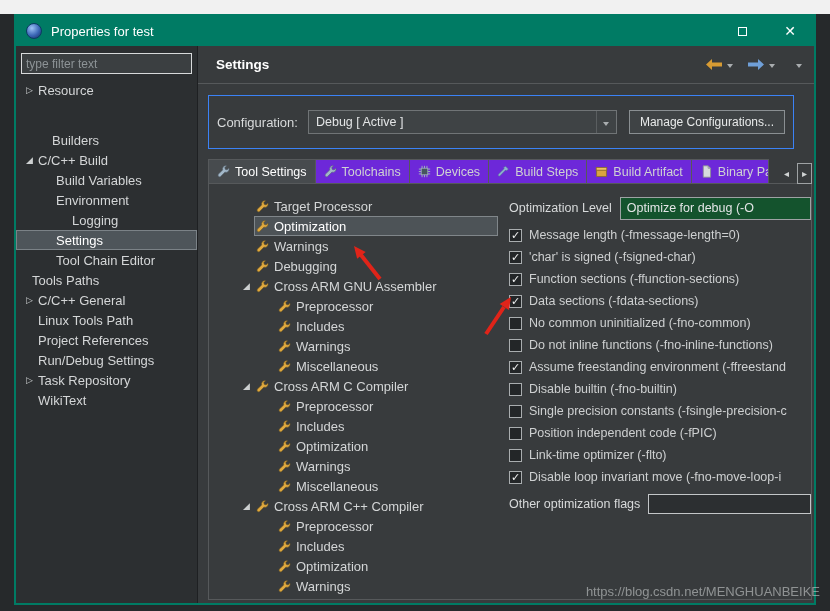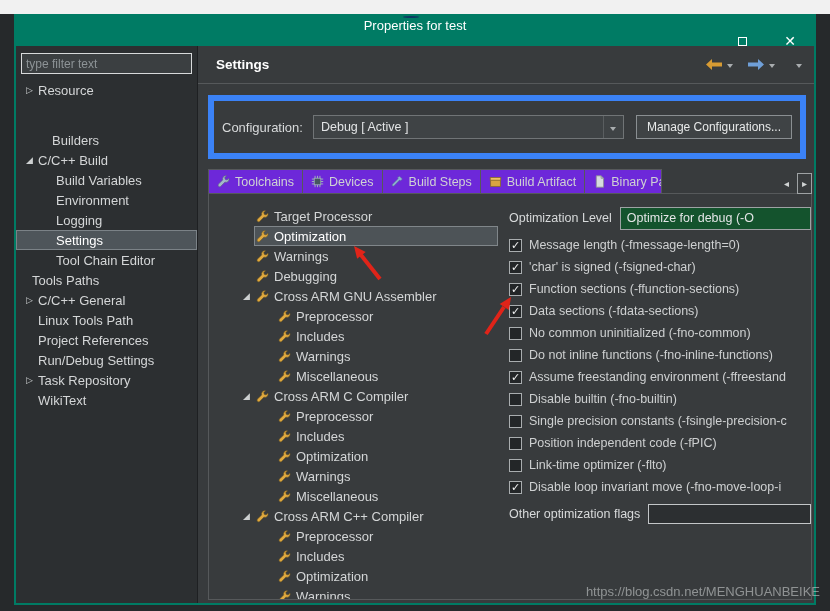--- a/index.html
+++ b/index.html
@@ -25,21 +25,21 @@
   .nav-label{margin-left:1px}
   
   .main{flex:1;min-width:0;display:flex;flex-direction:column;background:#383b3d}
   .main-header{flex:0 0 38px;display:flex;align-items:center;padding:0 12px 0 18px;border-bottom:1px solid #56595b}
   .main-title{color:#fff;font-size:13.5px;font-weight:bold}
   .header-controls{margin-left:auto;display:flex;align-items:center;gap:5px}
   .caret{width:0;height:0;border-left:3.5px solid transparent;border-right:3.5px solid transparent;border-top:4px solid #a9adaf;margin-top:3px}
   .menu-caret{margin-left:16px}
   .nav-arrow{display:flex;align-items:center}
   
-  .config-box{margin:11px 8px 0 10px;border:6px solid #3b82f6;padding:14px 8px;display:flex;align-items:center}
+  .config-box{margin:11px 20px 0 10px;border:1px solid #3b82f6;padding:14px 8px;display:flex;align-items:center}
   .config-label{color:#d8dadb;font-size:13px;margin-right:10px;white-space:nowrap}
   .select{height:24px;background:#3f4345;border:1px solid #707476;display:flex;align-items:center;color:#e3e5e6;font-size:12.5px;padding:0 0 0 7px;cursor:default}
   .config-select{width:332px;margin-right:12px;min-width:0}
   .sel-value{flex:1;overflow:hidden;white-space:nowrap}
   .sel-caret{display:flex;align-items:center;justify-content:center;height:100%;width:20px;border-left:1px solid #5a5e60}
   .btn{height:24px;background:#3f4345;border:1px solid #8a8f92;color:#e8eaea;font-size:12px;padding:0 10px;display:flex;align-items:center;white-space:nowrap;cursor:default}
   
   .tab-bar{display:flex;align-items:flex-end;margin:10px 2px 0 10px;height:25px;position:relative;z-index:1}
   .tab{display:flex;align-items:center;height:25px;padding:0 8px;background:#6d28d9;border:1px solid #56595b;margin-right:-1px;color:#cfd2d3;font-size:12.5px;white-space:nowrap;cursor:default}
   .tab.active{background:#474b4e;color:#fff;position:relative;z-index:2}
@@ -67,21 +67,21 @@
   .other-input{flex:1;height:20px;margin-left:8px;background:#2c2f31;border:1px solid #c3c6c8;color:#e8eaea;font:12px "Liberation Sans",sans-serif;padding:0 4px;outline:none;min-width:0}
   .watermark{position:absolute;right:10px;bottom:12px;color:rgba(215,218,219,.55);font-size:13px;pointer-events:none}
   .annotations{position:absolute;left:0;top:0;pointer-events:none;color:#e02419}
 </style>
 </head>
 <body>
 
 <div class="screen">
   <div class="window">
 
-    <div class="titlebar" style="background: rgb(0, 123, 100); flex-direction: column;">
+    <div class="titlebar" style="background: rgb(0, 123, 100);">
       <span class="app-icon"></span>
       <span class="title-text">Properties for test</span>
       <span class="tb-controls">
         <span class="tb-btn">
             <span class="max-glyph"></span>
           </span>
         <span class="tb-btn">✕</span>
       </span>
     </div>
 
@@ -102,21 +102,21 @@
               <span class="nav-label">C/C++ Build</span>
             </div>
             <div class="nav-row" style="padding-left: 24px;">
               <span class="expander"></span>
               <span class="nav-label">Build Variables</span>
             </div>
             <div class="nav-row" style="padding-left: 24px; text-align: right;">
               <span class="expander"></span>
               <span class="nav-label">Environment</span>
             </div>
-            <div class="nav-row" style="padding-left: 24px;">
+            <div class="nav-row" style="padding-left: 40px;">
               <span class="expander"></span>
               <span class="nav-label">Logging</span>
             </div>
             <div class="nav-row selected" style="padding-left: 24px;">
               <span class="expander"></span>
               <span class="nav-label">Settings</span>
             </div>
             <div class="nav-row" style="padding-left: 24px;">
               <span class="expander"></span>
               <span class="nav-label">Tool Chain Editor</span>
@@ -178,20 +178,28 @@
             <span class="sel-value">Debug [ Active ]</span>
             <span class="sel-caret">
                 <span class="caret"></span>
               </span>
           </span>
           <span class="btn">Manage Configurations...</span>
         </div>
 
         <div class="tab-bar">
           <span style="display:flex">
+              <div class="tab active">
+                <span class="tab-icon">
+                  <svg width="13" height="13" viewBox="0 0 16 16">
+                    <path fill="#a3b8c9" stroke="#5c6b77" stroke-width="0.7" d="M14.8 4.1a3.9 3.9 0 0 1-5 4.6L4.6 13.9a1.9 1.9 0 0 1-2.7-2.7l5.2-5.2a3.9 3.9 0 0 1 4.6-5L9.5 3.2l.6 2.3 2.3.6z"></path>
+                  </svg>
+                </span>
+                <span>Tool Settings</span>
+              </div>
               <div class="tab">
                 <span class="tab-icon">
                   <svg width="13" height="13" viewBox="0 0 16 16">
                     <path fill="#a3b8c9" stroke="#5c6b77" stroke-width="0.7" d="M14.8 4.1a3.9 3.9 0 0 1-5 4.6L4.6 13.9a1.9 1.9 0 0 1-2.7-2.7l5.2-5.2a3.9 3.9 0 0 1 4.6-5L9.5 3.2l.6 2.3 2.3.6z"></path>
                   </svg>
                 </span>
                 <span>Toolchains</span>
               </div>
               <div class="tab">
                 <span class="tab-icon">

